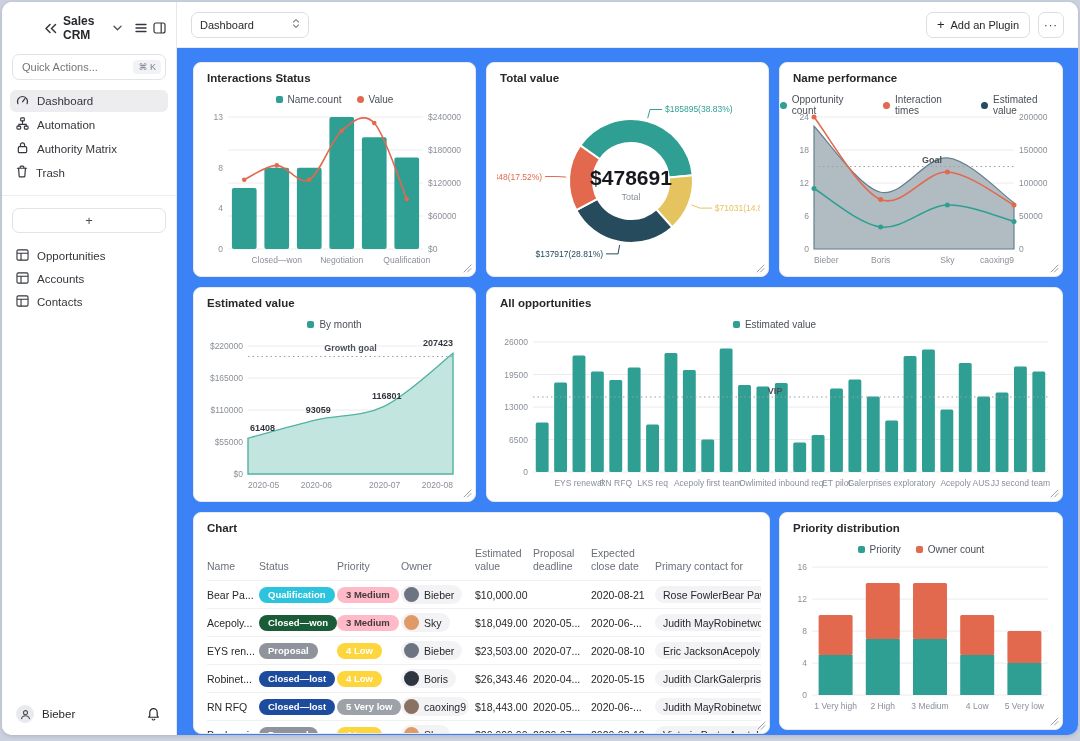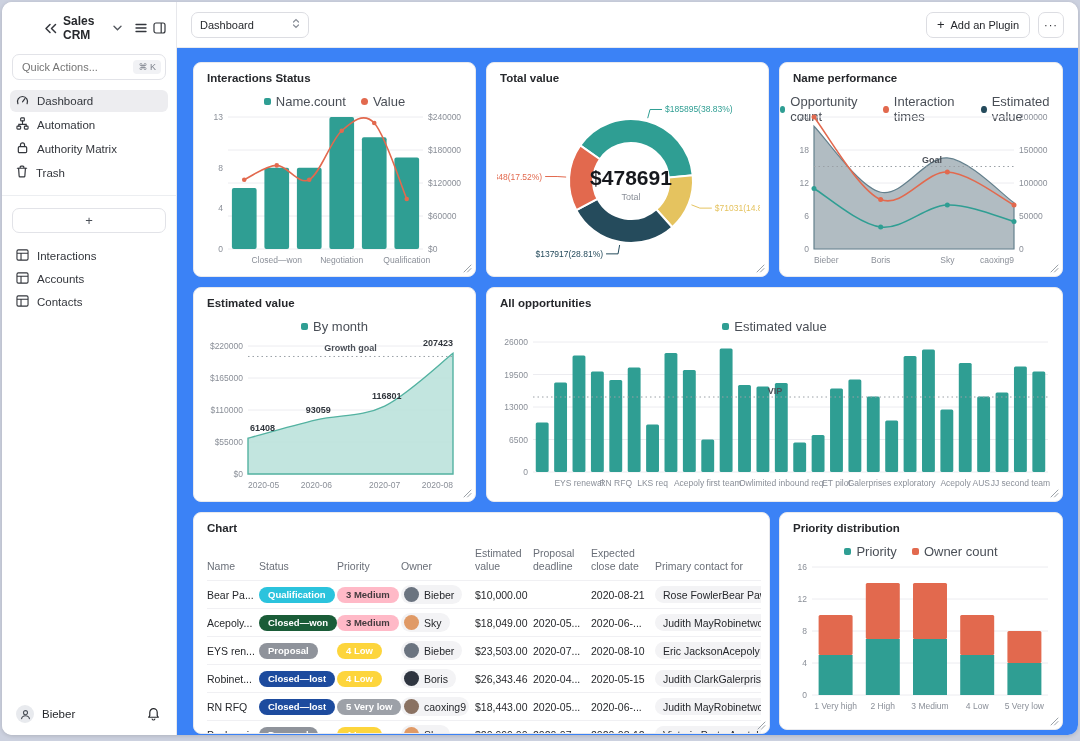--- a/index.html
+++ b/index.html
@@ -30,21 +30,21 @@
   .main { flex:1; display:flex; flex-direction:column; min-width:0; }
   .topbar { height:46px; border-bottom:1px solid #e9eaee; display:flex; align-items:center; padding:0 14px; gap:8px; background:#fff; }
   .select { width:118px; height:26px; border:1px solid #dcdde2; border-radius:7px; display:flex; align-items:center; justify-content:space-between; padding:0 8px; font-size:11px; color:#26282c; cursor:pointer; }
   .topbar .spacer { flex:1; }
   .btn { height:26px; border:1px solid #dcdde2; border-radius:7px; background:#fff; display:flex; align-items:center; gap:6px; padding:0 10px; font-size:11px; color:#26282c; cursor:pointer; font-family:inherit; }
   .btn.sq { width:26px; padding:0; justify-content:center; letter-spacing:1px; }
   .content { position:relative; flex:1; background:#3b82f6; overflow:hidden; }
   .panel { position:absolute; background:#fff; border:1px solid #e8e9ed; border-radius:8px; overflow:hidden; }
   .p-title { position:absolute; top:9px; left:13px; font-size:11.5px; font-weight:700; color:#26282c; }
   .legend { position:absolute; top:31px; left:0; right:0; display:flex; justify-content:center; gap:15px; }
-  .lg-item { display:flex; align-items:center; gap:5px; font-size:13px; color:#4a4f57; cursor:pointer; }
+  .lg-item { display:flex; align-items:center; gap:5px; font-size:10px; color:#4a4f57; cursor:pointer; }
   .lg-sq { width:7px; height:7px; border-radius:2px; }
   .lg-ci { width:7px; height:7px; border-radius:50%; }
   .chart-svg { position:absolute; left:10px; top:46px; }
   text.ax { font-size:8.5px; fill:#8a8f98; font-family:"Liberation Sans", sans-serif; }
   text.dlab { font-size:9px; font-weight:700; fill:#32373e; font-family:"Liberation Sans", sans-serif; }
   text.goal { font-size:9px; font-weight:700; fill:#4a4f57; font-family:"Liberation Sans", sans-serif; }
   text.pie { font-size:8.5px; font-family:"Liberation Sans", sans-serif; }
   .rsz { position:absolute; right:3px; bottom:3px; width:9px; height:9px; cursor:nwse-resize; }
   
   .tbl-wrap { position:absolute; left:13px; right:8px; top:28px; bottom:0; overflow:hidden; }
@@ -130,21 +130,21 @@
     <div class="sb-divider"></div>
 
     <div class="add-btn">+</div>
 
     <nav class="sb-tables">
       <div class="sb-item">
         <span><svg width="13" height="12" viewBox="0 0 14 13" fill="none" stroke="#33363c" stroke-width="1.2">
               <rect x="1" y="1" width="12" height="11" rx="1.5"></rect>
               <path d="M1 4.6h12M5.4 4.6V12"></path>
             </svg></span>
-        <span>Interactions</span>
+        <span>Opportunities</span>
       </div>
       <div class="sb-item">
         <span><svg width="13" height="12" viewBox="0 0 14 13" fill="none" stroke="#33363c" stroke-width="1.2">
               <rect x="1" y="1" width="12" height="11" rx="1.5"></rect>
               <path d="M1 4.6h12M5.4 4.6V12"></path>
             </svg></span>
         <span>Accounts</span>
       </div>
       <div class="sb-item">
         <span><svg width="13" height="12" viewBox="0 0 14 13" fill="none" stroke="#33363c" stroke-width="1.2">

